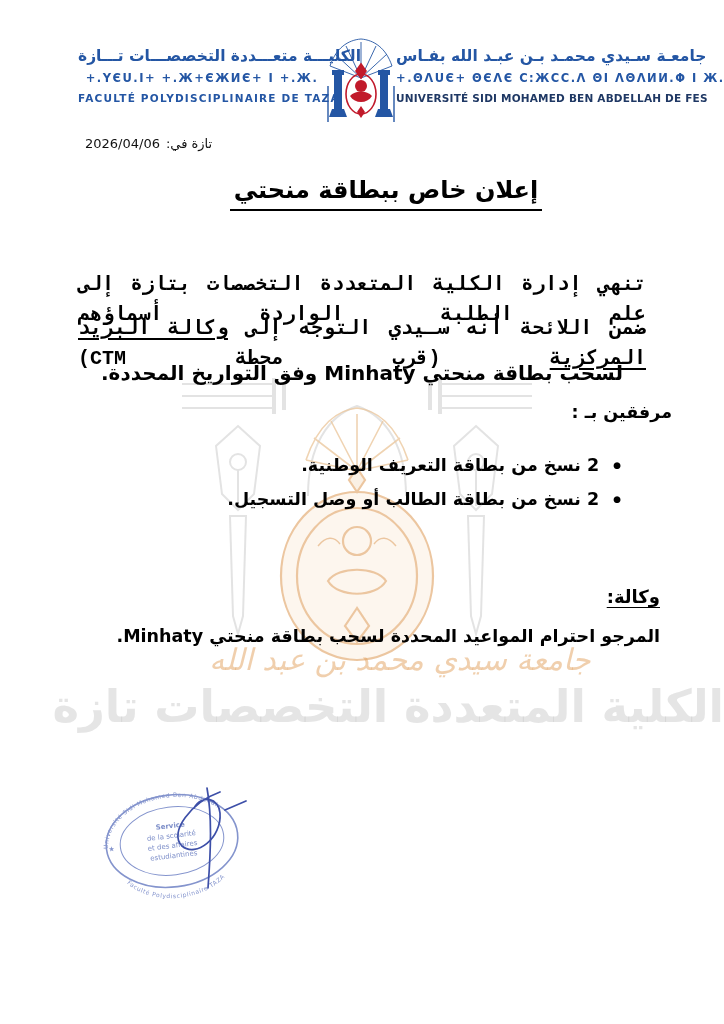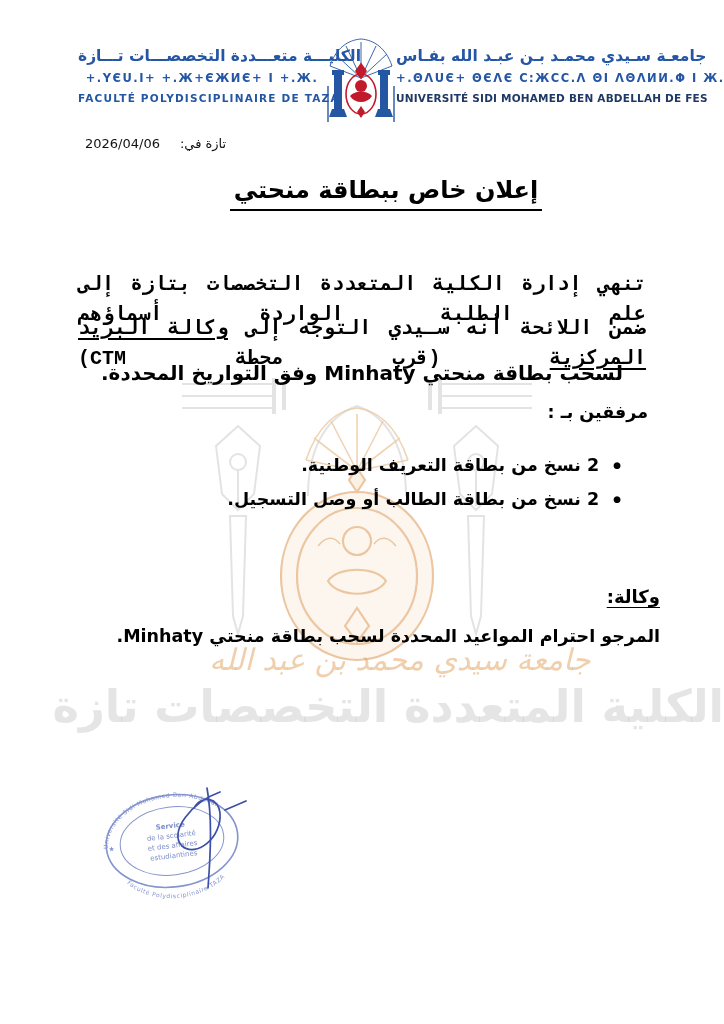--- a/index.html
+++ b/index.html
@@ -13,41 +13,41 @@
   .lh-block{position:absolute; top:4px; text-align:center;}
   .lh-left{left:78px; width:248px;}
   .lh-right{left:396px; width:268px;}
   .lh-ar{font-size:15.5px; font-weight:bold; color:#2456a4; line-height:24px; white-space:nowrap;}
   .lh-tif{font-size:11.5px; font-weight:bold; color:#2456a4; letter-spacing:1.5px; line-height:20px; white-space:nowrap;}
   .lh-fr{font-size:10.5px; font-weight:bold; color:#2456a4; letter-spacing:1.2px; line-height:20px; white-space:nowrap;}
   .lh-right .lh-fr{color:#1f3864; letter-spacing:0.2px;}
   .lh-logo{position:absolute; left:322px; top:-6px; width:78px; height:96px;}
   
   .date-line{position:absolute; top:136px; left:85px; font-size:13px; direction:rtl; color:#111;}
-  .date-line .lbl{margin-left:20px;}
+  .date-line .lbl{margin-left:6px;}
   
   .doc-title{position:absolute; top:168px; left:0; width:724px; text-align:center;}
   .doc-title span{
     display:inline-block; font-size:24px; font-weight:bold; direction:rtl;
     border-bottom:2.5px solid #000; padding:0 4px 5px 4px;
   }
   
   .jline{
     position:absolute; left:78px; width:568px; direction:rtl;
     font-size:20px; font-weight:bold; line-height:30px;
     text-align:justify; text-align-last:justify; white-space:nowrap-off;font-family:Liberation Mono, monospace;
   }
   .cline{
     position:absolute; left:78px; width:568px; direction:rtl;
     font-size:20px; font-weight:bold; line-height:30px; text-align:center;
   }
   .l1{top:270px;} .l2{top:314px;} .l3{top:358px;}
   .u{text-decoration:underline; text-underline-offset:4px;}
   .attach-intro{
-    position:absolute; top:402px; right:76px; direction:rtl;
+    position:absolute; top:402px; right:52px; direction:rtl;
     font-size:17.5px; font-weight:bold;
   }
   .attach-list{
     position:absolute; top:446px; right:94px; direction:rtl;
     list-style:none; margin:9px; padding:0;
   }
   .attach-list li{
     font-size:17.5px; font-weight:bold; margin-bottom:14px; direction:rtl;
   }
   .attach-list li::before{

